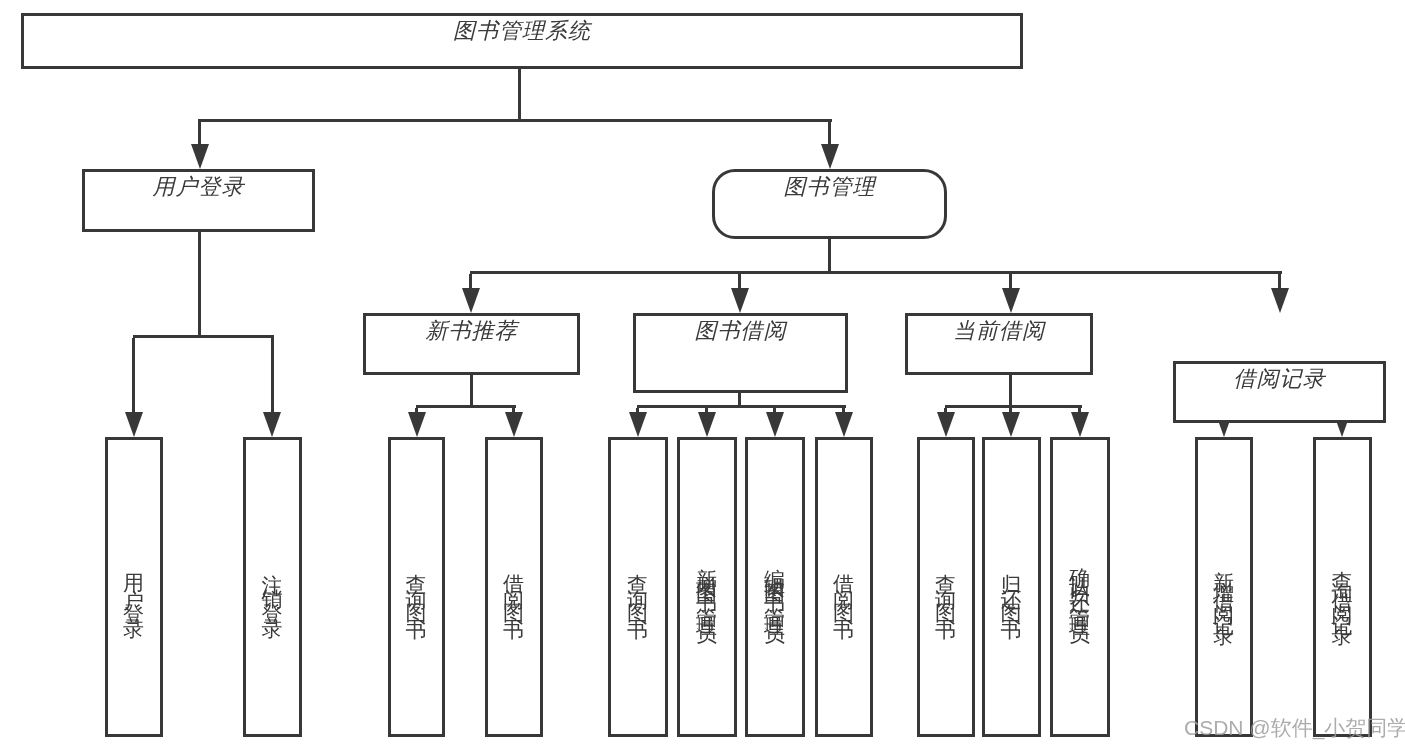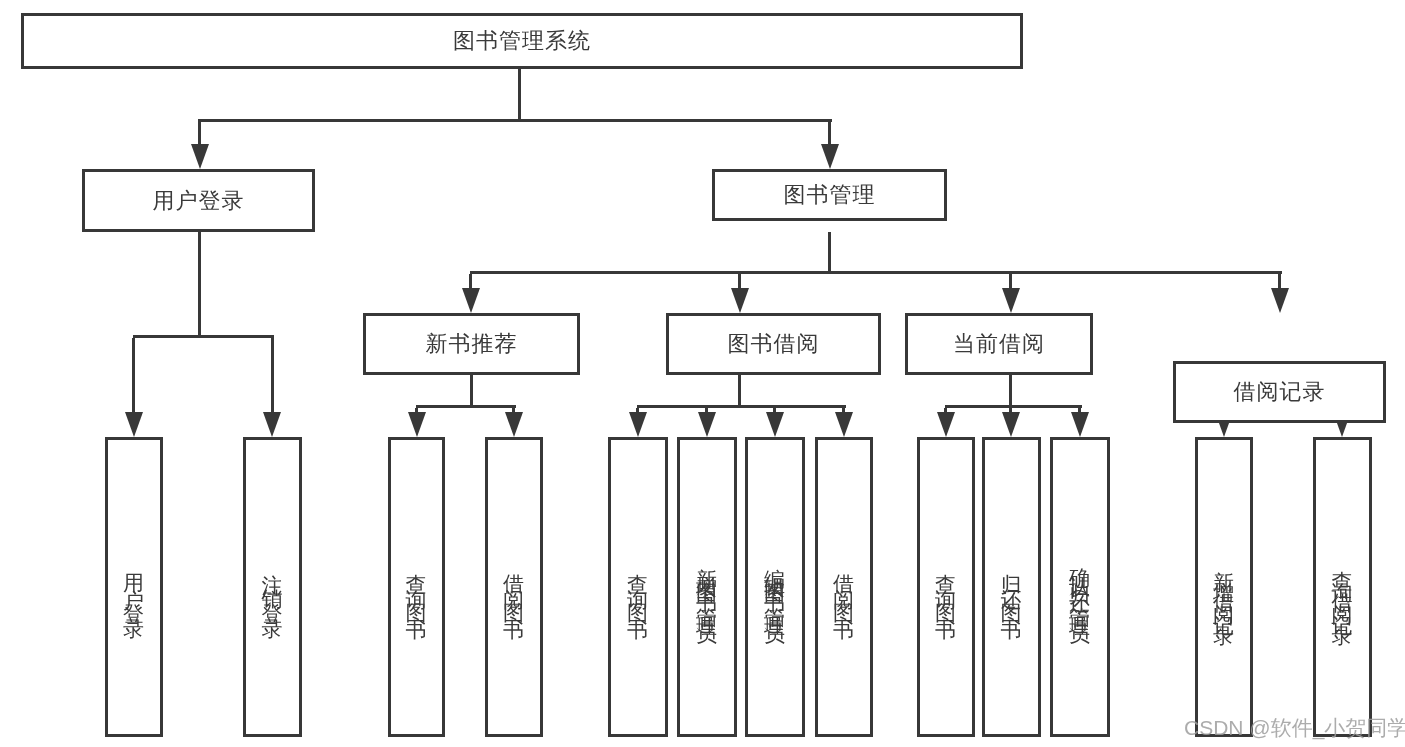--- a/index.html
+++ b/index.html
@@ -9,22 +9,23 @@
     background:#ffffff;
     font-family:"Liberation Sans","DejaVu Sans",sans-serif;
     color:#3a3a3a;
     overflow:hidden;
   }
   .hbox{
     position:absolute;
     background:#ffffff;
     border:3px solid #383838;
     box-sizing:border-box;
-    display:flex;align-items:center;justify-content:center;
+    display:flex;justify-content:center;
     z-index:2;
+    font-style:italic;
   }
   .hbox span{
     font-size:22px;
     letter-spacing:1px;
     color:#3a3a3a;
     white-space:nowrap;
   }
   .vbox{
     position:absolute;
     background:#ffffff;
@@ -75,21 +76,21 @@
   <div class="vline" style="left:518px;top:69px;height:53px;"></div>
   <div class="hline" style="left:198px;top:119px;width:634px;"></div>
   <div class="vline" style="left:198px;top:122px;height:22px;"></div>
   <div class="arrowhead" style="left:191px;top:144px;"></div>
   <div class="vline" style="left:828px;top:122px;height:22px;"></div>
   <div class="arrowhead" style="left:821px;top:144px;"></div>
 
   <div class="hbox" style="left:82px;top:169px;width:233px;height:63px;">
     <span>用户登录</span>
   </div>
-  <div class="hbox" style="left:712px;top:169px;width:235px;height:52px;">
+  <div class="hbox" style="left:712px;top:169px;width:235px;height:70px;border-radius:23px;">
     <span>图书管理</span>
   </div>
 
   <div class="vline" style="left:198px;top:232px;height:106px;"></div>
   <div class="hline" style="left:133px;top:335px;width:141px;"></div>
   <div class="vline" style="left:132px;top:338px;height:74px;"></div>
   <div class="arrowhead" style="left:125px;top:412px;"></div>
   <div class="vline" style="left:271px;top:338px;height:74px;"></div>
   <div class="arrowhead" style="left:263px;top:412px;"></div>
 
@@ -100,21 +101,21 @@
   <div class="vline" style="left:738px;top:274px;height:14px;"></div>
   <div class="arrowhead" style="left:731px;top:288px;"></div>
   <div class="vline" style="left:1009px;top:274px;height:14px;"></div>
   <div class="arrowhead" style="left:1002px;top:288px;"></div>
   <div class="vline" style="left:1278px;top:274px;height:14px;"></div>
   <div class="arrowhead" style="left:1271px;top:288px;"></div>
 
   <div class="hbox" style="left:363px;top:313px;width:217px;height:62px;">
     <span>新书推荐</span>
   </div>
-  <div class="hbox" style="left:666px;top:313px;width:215px;height:62px;">
+  <div class="hbox" style="left:633px;top:313px;width:215px;height:80px;">
     <span>图书借阅</span>
   </div>
   <div class="hbox" style="left:905px;top:313px;width:188px;height:62px;">
     <span>当前借阅</span>
   </div>
   <div class="hbox" style="left:1173px;top:313px;width:213px;height:62px;margin-top:48px;">
     <span>借阅记录</span>
   </div>
 
   <div class="vline" style="left:470px;top:375px;height:33px;"></div>

